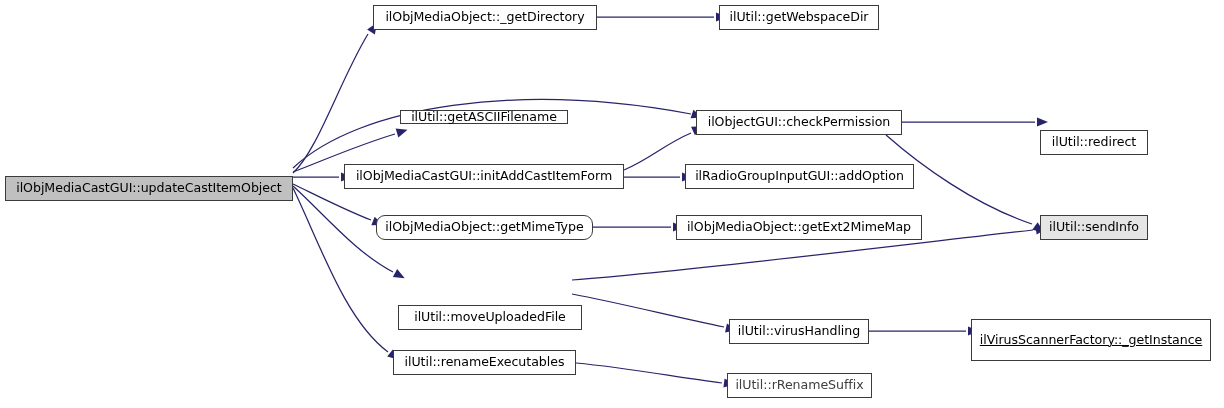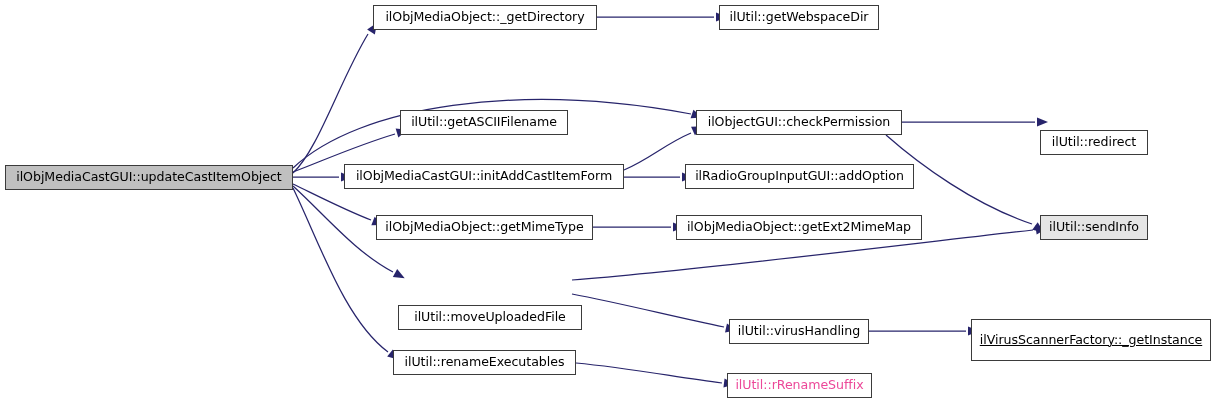--- a/index.html
+++ b/index.html
@@ -34,20 +34,21 @@
     display: flex;
     align-items: center;
     justify-content: center;
     white-space: nowrap;
     letter-spacing: -0.05px;
     z-index: 2;
   }
   .node.root {
     background: #c0c0c0;
     border-color: #2f2f2f;
+    margin-top: 11px;
   }
   .edge-path {
     fill: none;
     stroke: #27246b;
     stroke-width: 1.25;
   }
   .edge-head {
     fill: #27246b;
     stroke: none;
   }
@@ -89,27 +90,27 @@
       <polygon class="edge-head" points="0,-4.6 11,0 0,4.6" fill="#27246b" transform="translate(673,227) rotate(0)"></polygon>
       <polygon class="edge-head" points="0,-4.6 11,0 0,4.6" fill="#27246b" transform="translate(1036,230) rotate(-8)"></polygon>
       <polygon class="edge-head" points="0,-4.6 11,0 0,4.6" fill="#27246b" transform="translate(726,328) rotate(12)"></polygon>
       <polygon class="edge-head" points="0,-4.6 11,0 0,4.6" fill="#27246b" transform="translate(968,331) rotate(0)"></polygon>
       <polygon class="edge-head" points="0,-4.6 11,0 0,4.6" fill="#27246b" transform="translate(724,383) rotate(7)"></polygon>
     </svg>
   <div id="node-layer">
       <div class="node root" style="left: 5px; top: 165px; width: 288px; height: 25px; background: rgb(192, 192, 192); border-color: rgb(59, 59, 59); color: rgb(0, 0, 0);">ilObjMediaCastGUI::updateCastItemObject</div>
       <div class="node" style="left: 373px; top: 5px; width: 224px; height: 25px; background: rgb(255, 255, 255); border-color: rgb(59, 59, 59); color: rgb(0, 0, 0); text-align: center;">ilObjMediaObject::_getDirectory</div>
       <div class="node" style="left: 719px; top: 5px; width: 160px; height: 25px; background: rgb(255, 255, 255); border-color: rgb(59, 59, 59); color: rgb(0, 0, 0);">ilUtil::getWebspaceDir</div>
-      <div class="node" style="left: 400px; top: 110px; width: 168px; height: 25px; background: rgb(255, 255, 255); border-color: rgb(59, 59, 59); color: rgb(0, 0, 0);">ilUtil::getASCIIFilename</div>
+      <div class="node" style="left: 400px; top: 110px; width: 168px; height: 14px; background: rgb(255, 255, 255); border-color: rgb(59, 59, 59); color: rgb(0, 0, 0);">ilUtil::getASCIIFilename</div>
       <div class="node" style="left: 696px; top: 110px; width: 206px; height: 25px; background: rgb(255, 255, 255); border-color: rgb(59, 59, 59); color: rgb(0, 0, 0);">ilObjectGUI::checkPermission</div>
       <div class="node" style="left: 1040px; top: 110px; width: 108px; height: 25px; background: rgb(255, 255, 255); border-color: rgb(59, 59, 59); color: rgb(0, 0, 0); margin-top: 20px;">ilUtil::redirect</div>
       <div class="node" style="left: 344px; top: 164px; width: 280px; height: 25px; background: rgb(255, 255, 255); border-color: rgb(59, 59, 59); color: rgb(0, 0, 0);">ilObjMediaCastGUI::initAddCastItemForm</div>
       <div class="node" style="left: 685px; top: 164px; width: 229px; height: 25px; background: rgb(255, 255, 255); border-color: rgb(59, 59, 59); color: rgb(0, 0, 0);">ilRadioGroupInputGUI::addOption</div>
-      <div class="node" style="left: 376px; top: 215px; width: 217px; height: 25px; background: rgb(255, 255, 255); border-color: rgb(59, 59, 59); color: rgb(0, 0, 0);">ilObjMediaObject::getMimeType</div>
+      <div class="node" style="left: 376px; top: 215px; width: 217px; height: 25px; background: rgb(255, 255, 255); border-color: rgb(59, 59, 59); color: rgb(0, 0, 0); border-radius: 9px;">ilObjMediaObject::getMimeType</div>
       <div class="node" style="left: 676px; top: 215px; width: 246px; height: 25px; background: rgb(255, 255, 255); border-color: rgb(59, 59, 59); color: rgb(0, 0, 0);">ilObjMediaObject::getExt2MimeMap</div>
       <div class="node" style="left: 1040px; top: 215px; width: 108px; height: 25px; background: #e5e5e5; border-color: rgb(59, 59, 59); color: rgb(0, 0, 0);">ilUtil::sendInfo</div>
       <div class="node" style="left: 398px; top: 269px; width: 184px; height: 25px; background: rgb(255, 255, 255); border-color: rgb(59, 59, 59); color: rgb(0, 0, 0); margin-top: 36px;">ilUtil::moveUploadedFile</div>
       <div class="node" style="left: 729px; top: 319px; width: 140px; height: 25px; background: rgb(255, 255, 255); border-color: rgb(59, 59, 59); color: rgb(0, 0, 0);">ilUtil::virusHandling</div>
       <div class="node" style="left: 971px; top: 319px; width: 240px; height: 42px; background: rgb(255, 255, 255); border-color: rgb(59, 59, 59); color: rgb(0, 0, 0); text-decoration: underline;">ilVirusScannerFactory::_getInstance</div>
       <div class="node" style="left: 393px; top: 350px; width: 183px; height: 25px; background: rgb(255, 255, 255); border-color: rgb(59, 59, 59); color: rgb(0, 0, 0);">ilUtil::renameExecutables</div>
-      <div class="node" style="left: 727px; top: 373px; width: 145px; height: 25px; background: rgb(255, 255, 255); border-color: rgb(59, 59, 59); color: #ec4899;">ilUtil::rRenameSuffix</div>
+      <div class="node" style="left: 727px; top: 373px; width: 145px; height: 25px; background: rgb(255, 255, 255); border-color: rgb(59, 59, 59); color: #404040;">ilUtil::rRenameSuffix</div>
     </div>
 </div>
 
 </body></html>

